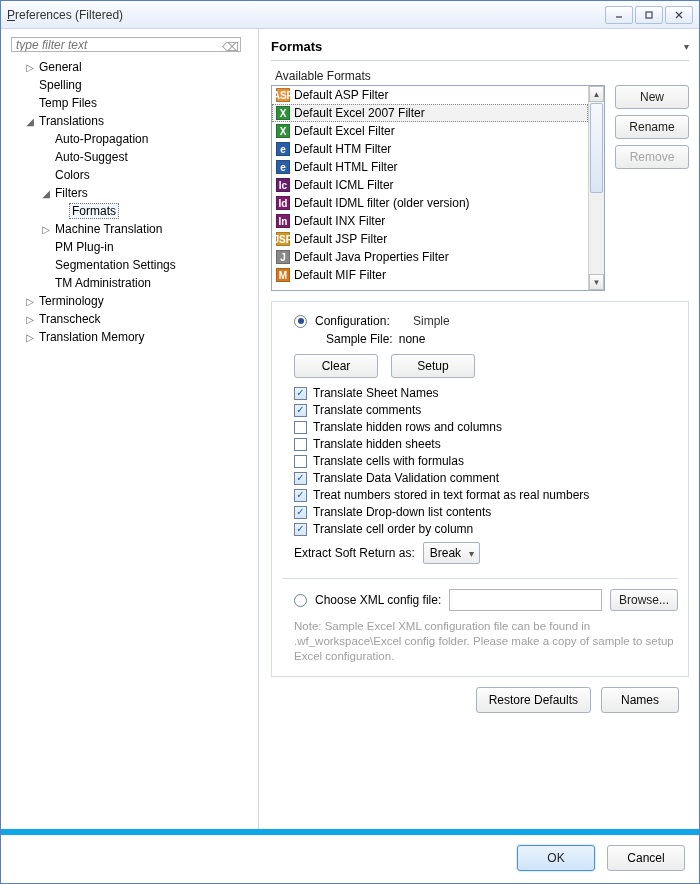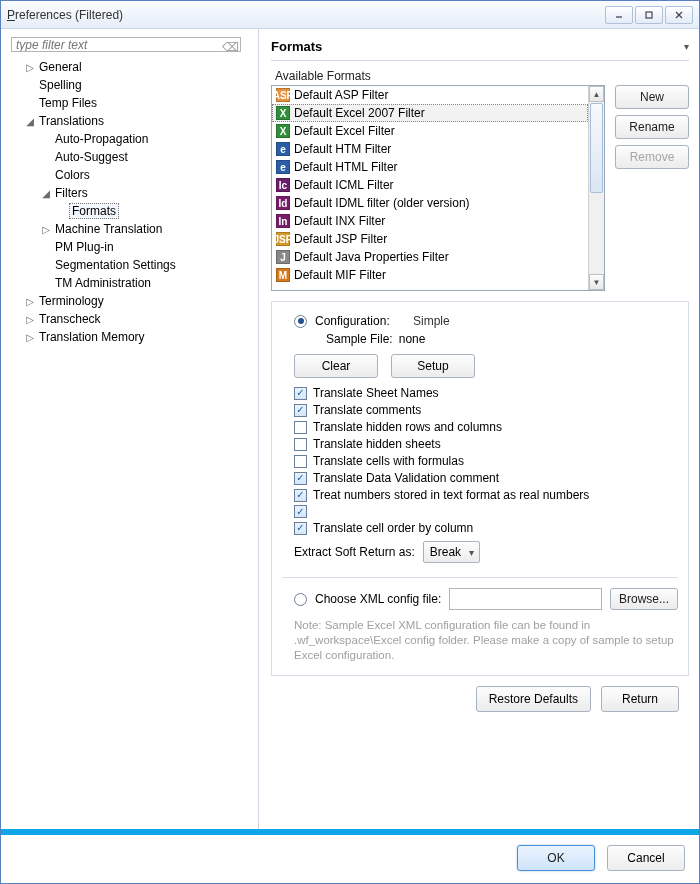--- a/index.html
+++ b/index.html
@@ -278,20 +278,21 @@
             <div class="check-row">
               <span class="chk checked"></span>
               <span>Translate Data Validation comment</span>
             </div>
             <div class="check-row">
               <span class="chk checked"></span>
               <span>Treat numbers stored in text format as real numbers</span>
             </div>
             <div class="check-row">
               <span class="chk checked"></span>
+              <span>Translate Drop-down list contents</span>
             </div>
             <div class="check-row">
               <span class="chk checked"></span>
               <span>Translate cell order by column</span>
             </div>
           </div>
 
         <div class="extract-row">
           <span>Extract Soft Return as:</span>
           <span class="select">
@@ -305,21 +306,21 @@
           <span class="radio"></span>
           <span>Choose XML config file:</span>
           <div class="textfield"></div>
           <div class="btn" style="height:22px;padding:0 8px">Browse...</div>
         </div>
         <div class="note">Note: Sample Excel XML configuration file can be found in .wf_workspace\Excel config folder. Please make a copy of sample to setup Excel configuration.</div>
       </div>
 
       <div class="bottom-btns">
         <div class="btn3">Restore Defaults</div>
-        <div class="btn3">Return</div>
+        <div class="btn3">Names</div>
       </div>
     </div>
   </div>
 
   <div class="dlg-btnrow">
     <div class="btn3 btn primary" style="min-width:78px">OK</div>
     <div class="btn3">Cancel</div>
   </div>
 </div>
 

